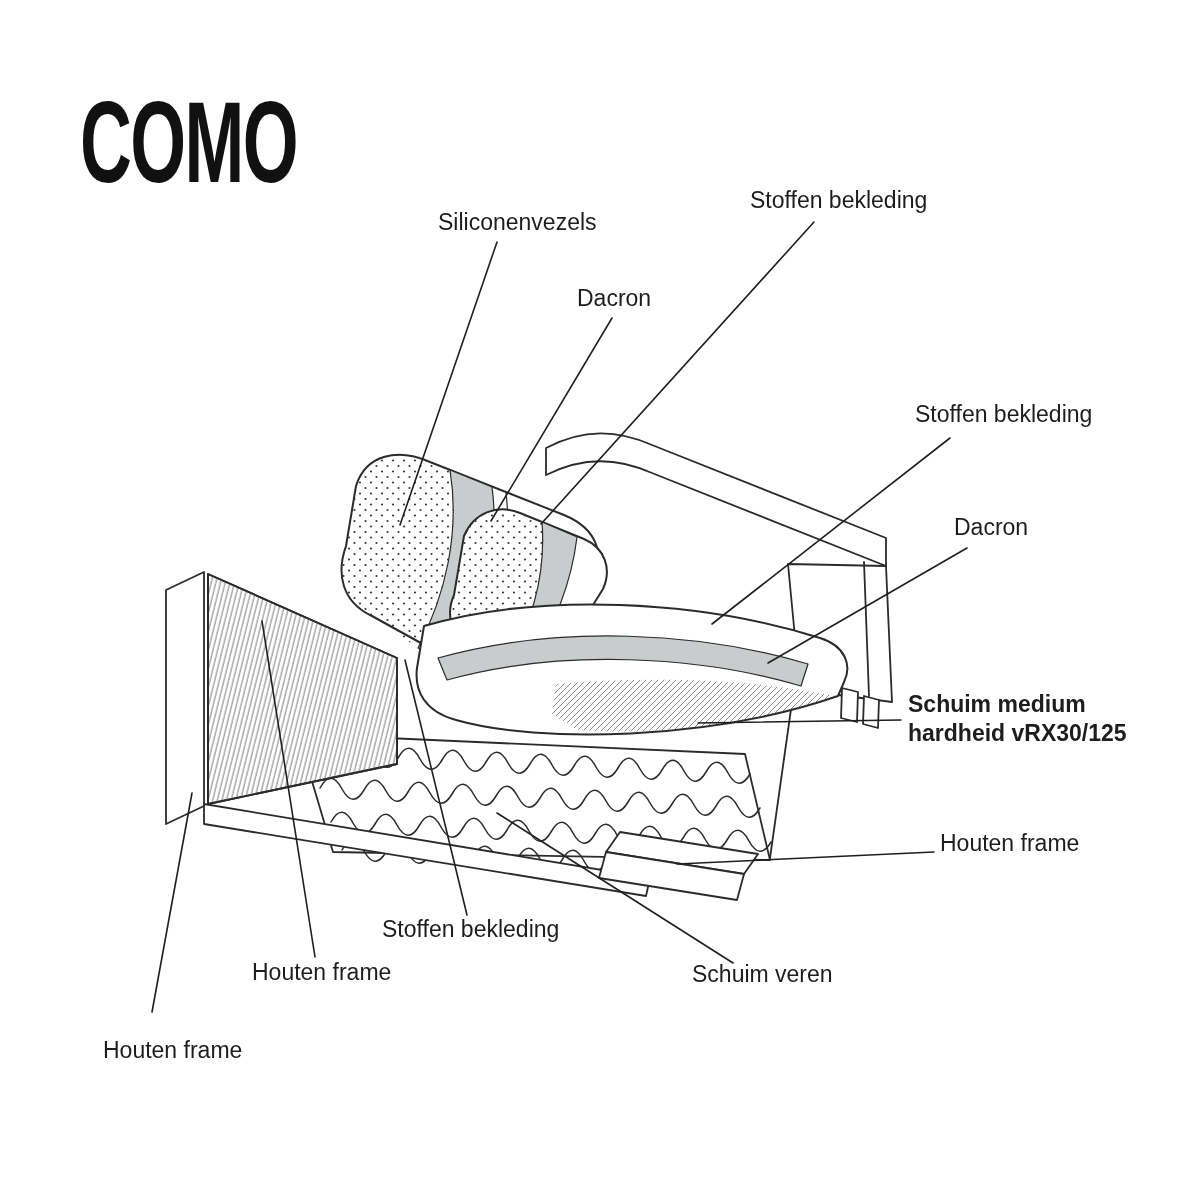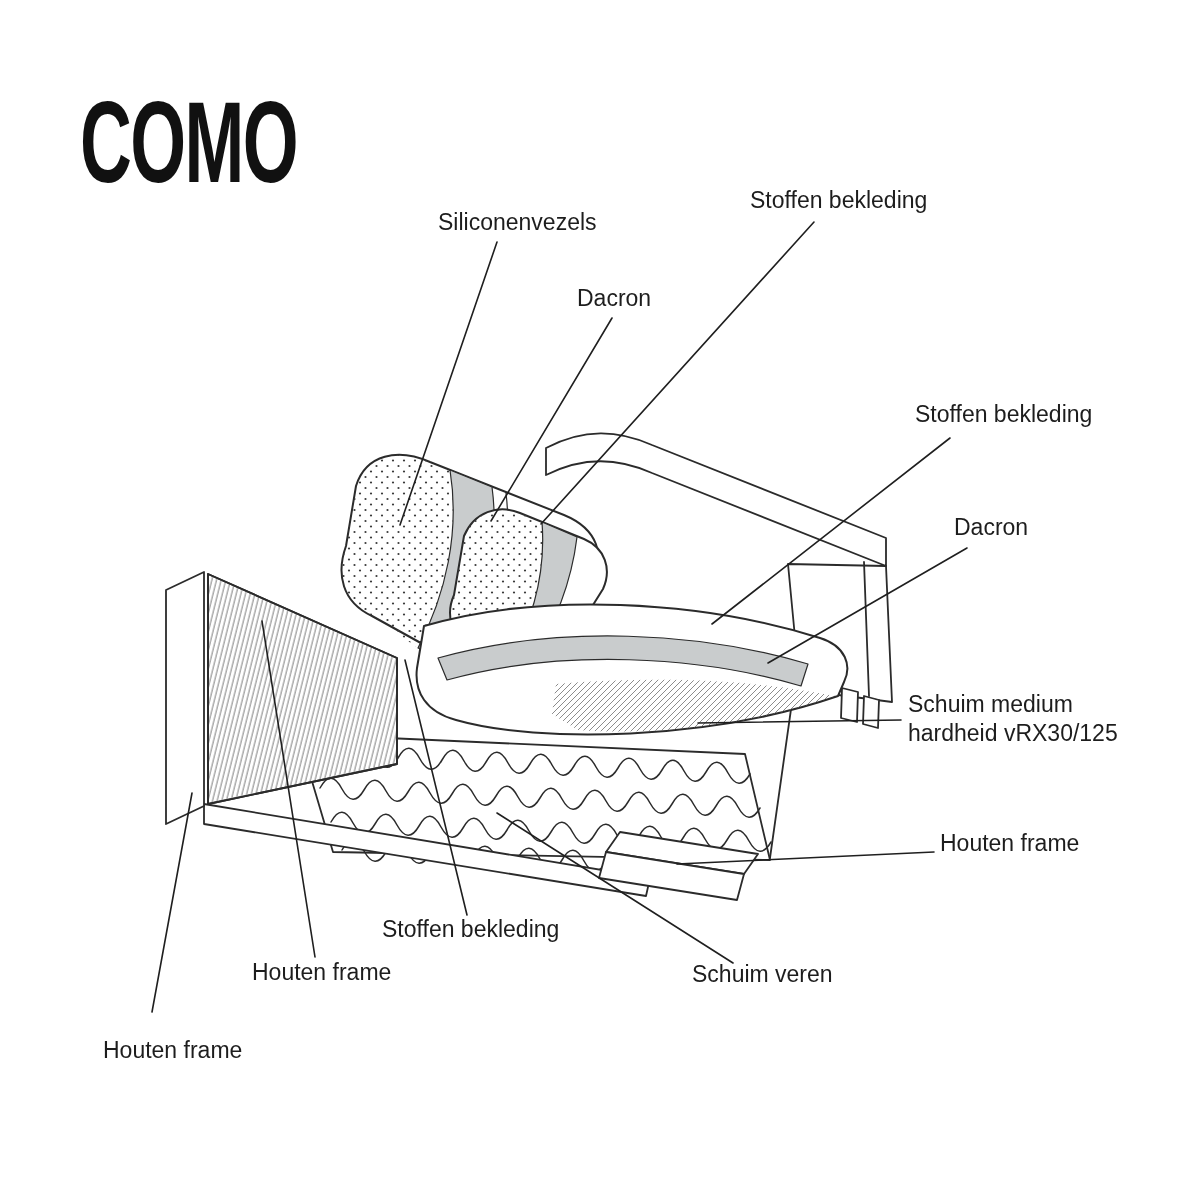--- a/index.html
+++ b/index.html
@@ -25,21 +25,21 @@
     white-space:nowrap;
   }
   .lbl.wrap{white-space:normal;}
   #svg-art{position:absolute;left:0;top:0;}
   
   .lbl-siliconenvezels{left:438px;top:196px;}
   .lbl-stoffen-top{left:750px;top:174px;}
   .lbl-dacron-top{left:577px;top:272px;}
   .lbl-stoffen-right{left:915px;top:388px;}
   .lbl-dacron-right{left:954px;top:501px;}
-  .lbl-schuim{left:908px;top:678px;width:235px;}
+  .lbl-schuim{left:908px;top:678px;width:235px;font-weight:bold;}
   .lbl-houten-right{left:940px;top:817px;}
   .lbl-nosag{left:692px;top:948px;}
   .lbl-stoffen-bottom{left:382px;top:903px;}
   .lbl-houten-mid{left:252px;top:946px;}
   .lbl-houten-left{left:103px;top:1024px;}
 </style>
 </head>
 <body>
 
 <div class="canvas">

